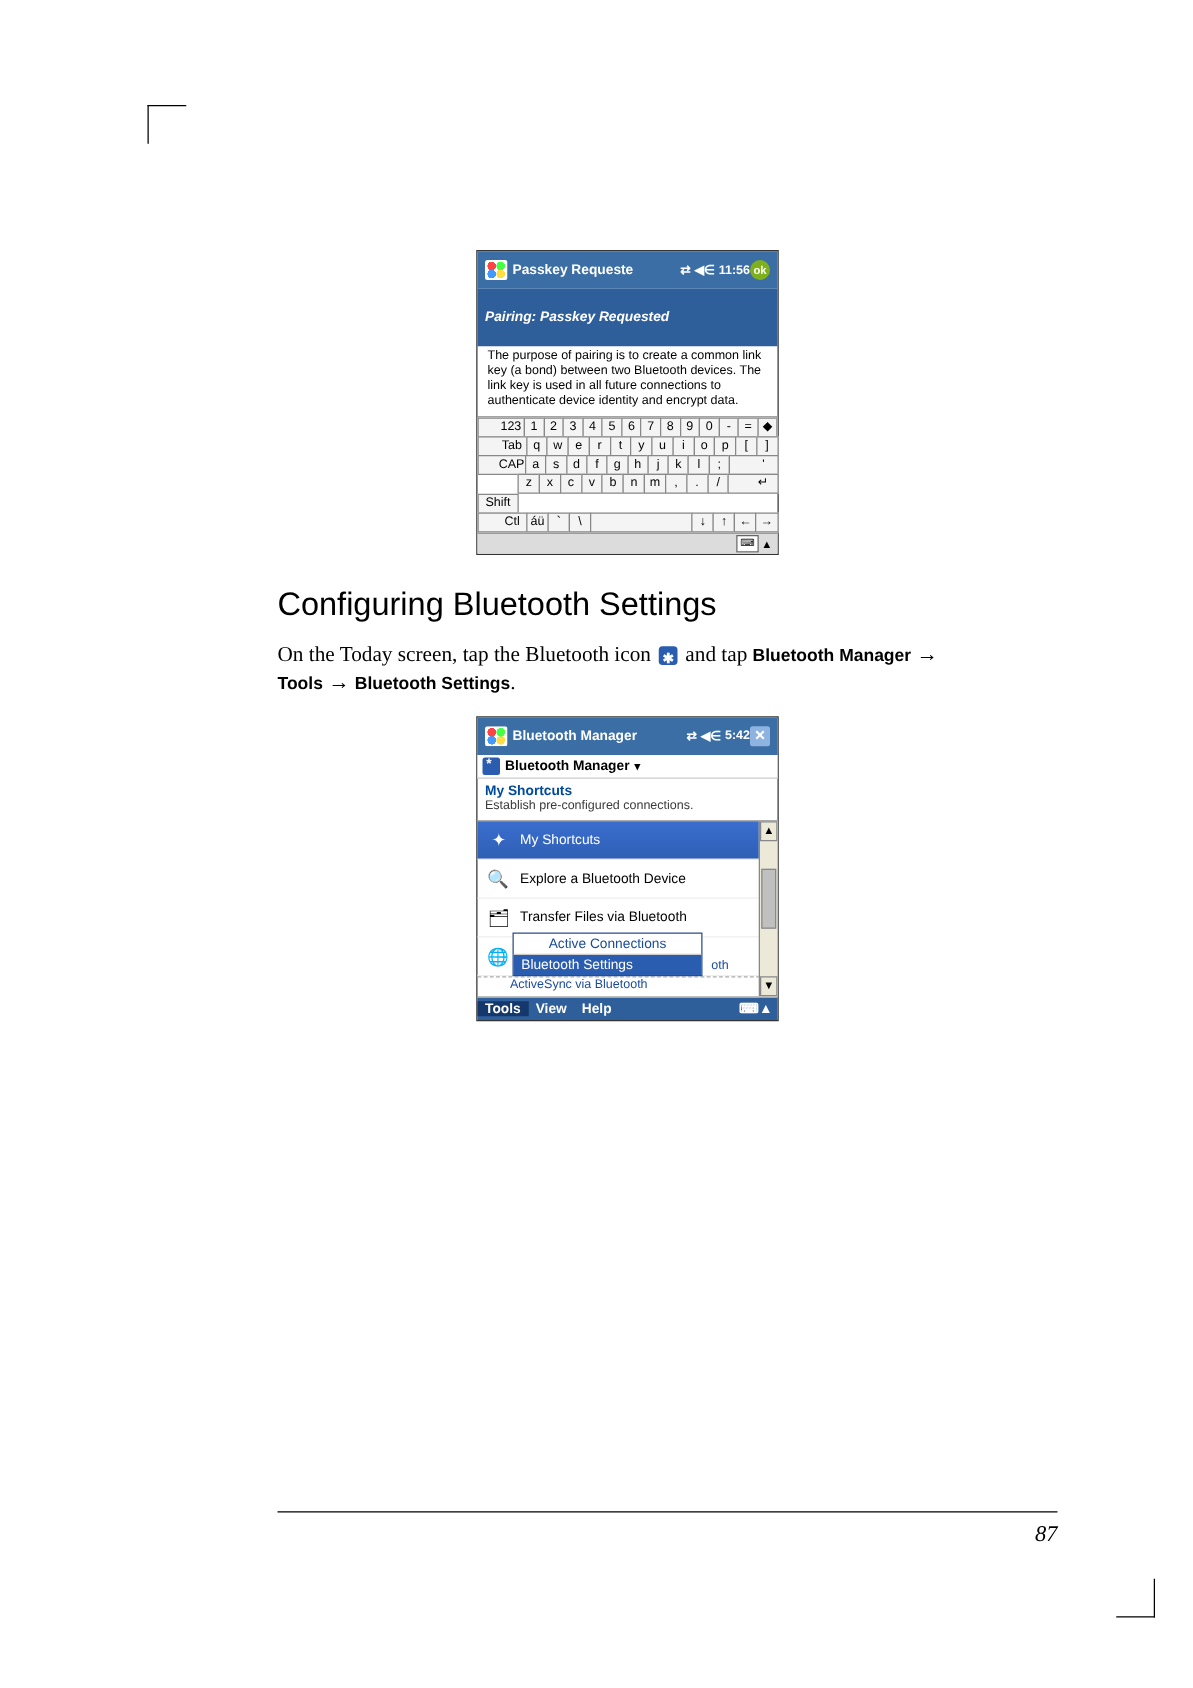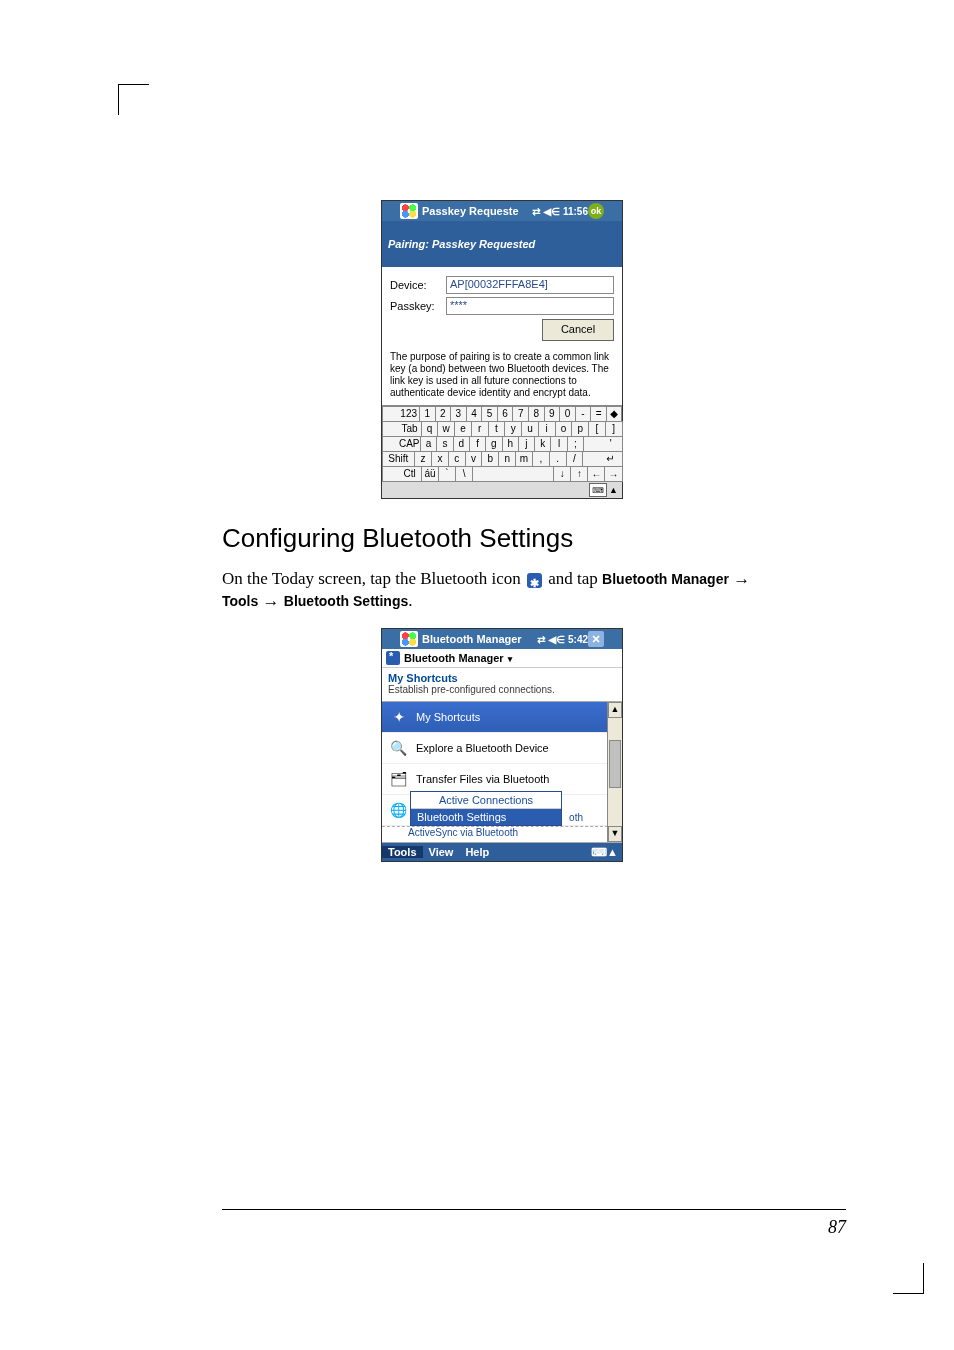--- a/index.html
+++ b/index.html
@@ -29,25 +29,25 @@
     margin: 0 auto 24px auto;
     background: #fff;
     border: 1px solid #333;
     font-family: Tahoma, sans-serif;
     color: #000;
   }
 
   
   .ss1 { width: 240px; }
   .titlebar {
-    height: 20px;
+    height: 30px;
     background: linear-gradient(#3a6ea5, #3a6ea5);
     display: flex; align-items: center;
     color: #fff; font-size: 11px; font-weight: bold;
-    padding: 0 18px;
+    padding: 0 6px;
   }
   .titlebar .flag {
     width: 18px; height: 16px; margin-right: 4px;
     background:
       radial-gradient(circle at 30% 30%, #f44 20%, transparent 21%),
       radial-gradient(circle at 70% 30%, #4f4 20%, transparent 21%),
       radial-gradient(circle at 30% 70%, #49f 20%, transparent 21%),
       radial-gradient(circle at 70% 70%, #fd4 20%, transparent 21%),
       #fff;
     border-radius: 2px;
@@ -73,21 +73,21 @@
 
   .osk { border-top:1px solid #888; }
   .osk-row { display:flex; }
   .osk-row span {
     flex:1; text-align:center; font-size:10px;
     border:1px solid #888; margin:-0.5px;
     background:#f4f4f4; height:14px; line-height:14px;
     font-family: Tahoma, sans-serif;
   }
   .osk-row span.wide { flex:1.4;padding-left:16px; }
-  .osk-row span.wider { flex:2; }
+  .osk-row span.wider { flex:2;margin-top:16px; }
   .osk-row span.space { flex:5; }
   .osk-bottom { height:16px; background:#dcdcdc; border-top:1px solid #888; display:flex; justify-content:flex-end; align-items:center; padding-right:4px; }
   .osk-kbd { width:16px;height:12px;border:1px solid #666;background:#fff;font-size:8px;display:flex;align-items:center;justify-content:center; }
 
   
   h2.section {
     font-family: Arial, Helvetica, sans-serif;
     font-weight: normal;
     font-size: 26px;
     margin: 18px 0 14px 0;
@@ -157,31 +157,20 @@
       <span class="flag"></span>
       <span>Passkey Requeste</span>
       <span class="signal">
         <span>⇄</span>
         <span>◀∈</span>
         <span>11:56</span>
       </span>
       <span class="okball">ok</span>
     </div>
     <div class="subbar">Pairing: Passkey Requested</div>
-    <div class="form-area">
-      <div class="form-row">
-        <label>Device:</label>
-        <div class="val">AP[00032FFFA8E4]</div>
-      </div>
-      <div class="form-row">
-        <label>Passkey:</label>
-        <div class="val">****</div>
-      </div>
-      <div class="btn-cancel">Cancel</div>
-    </div>
     <div class="desc">The purpose of pairing is to create a common link key (a bond) between two Bluetooth devices. The link key is used in all future connections to authenticate device identity and encrypt data.</div>
     <div class="osk">
       <div class="osk-row">
         <span class="wide">123</span>
         <span>1</span>
         <span>2</span>
         <span>3</span>
         <span>4</span>
         <span>5</span>
         <span>6</span>

